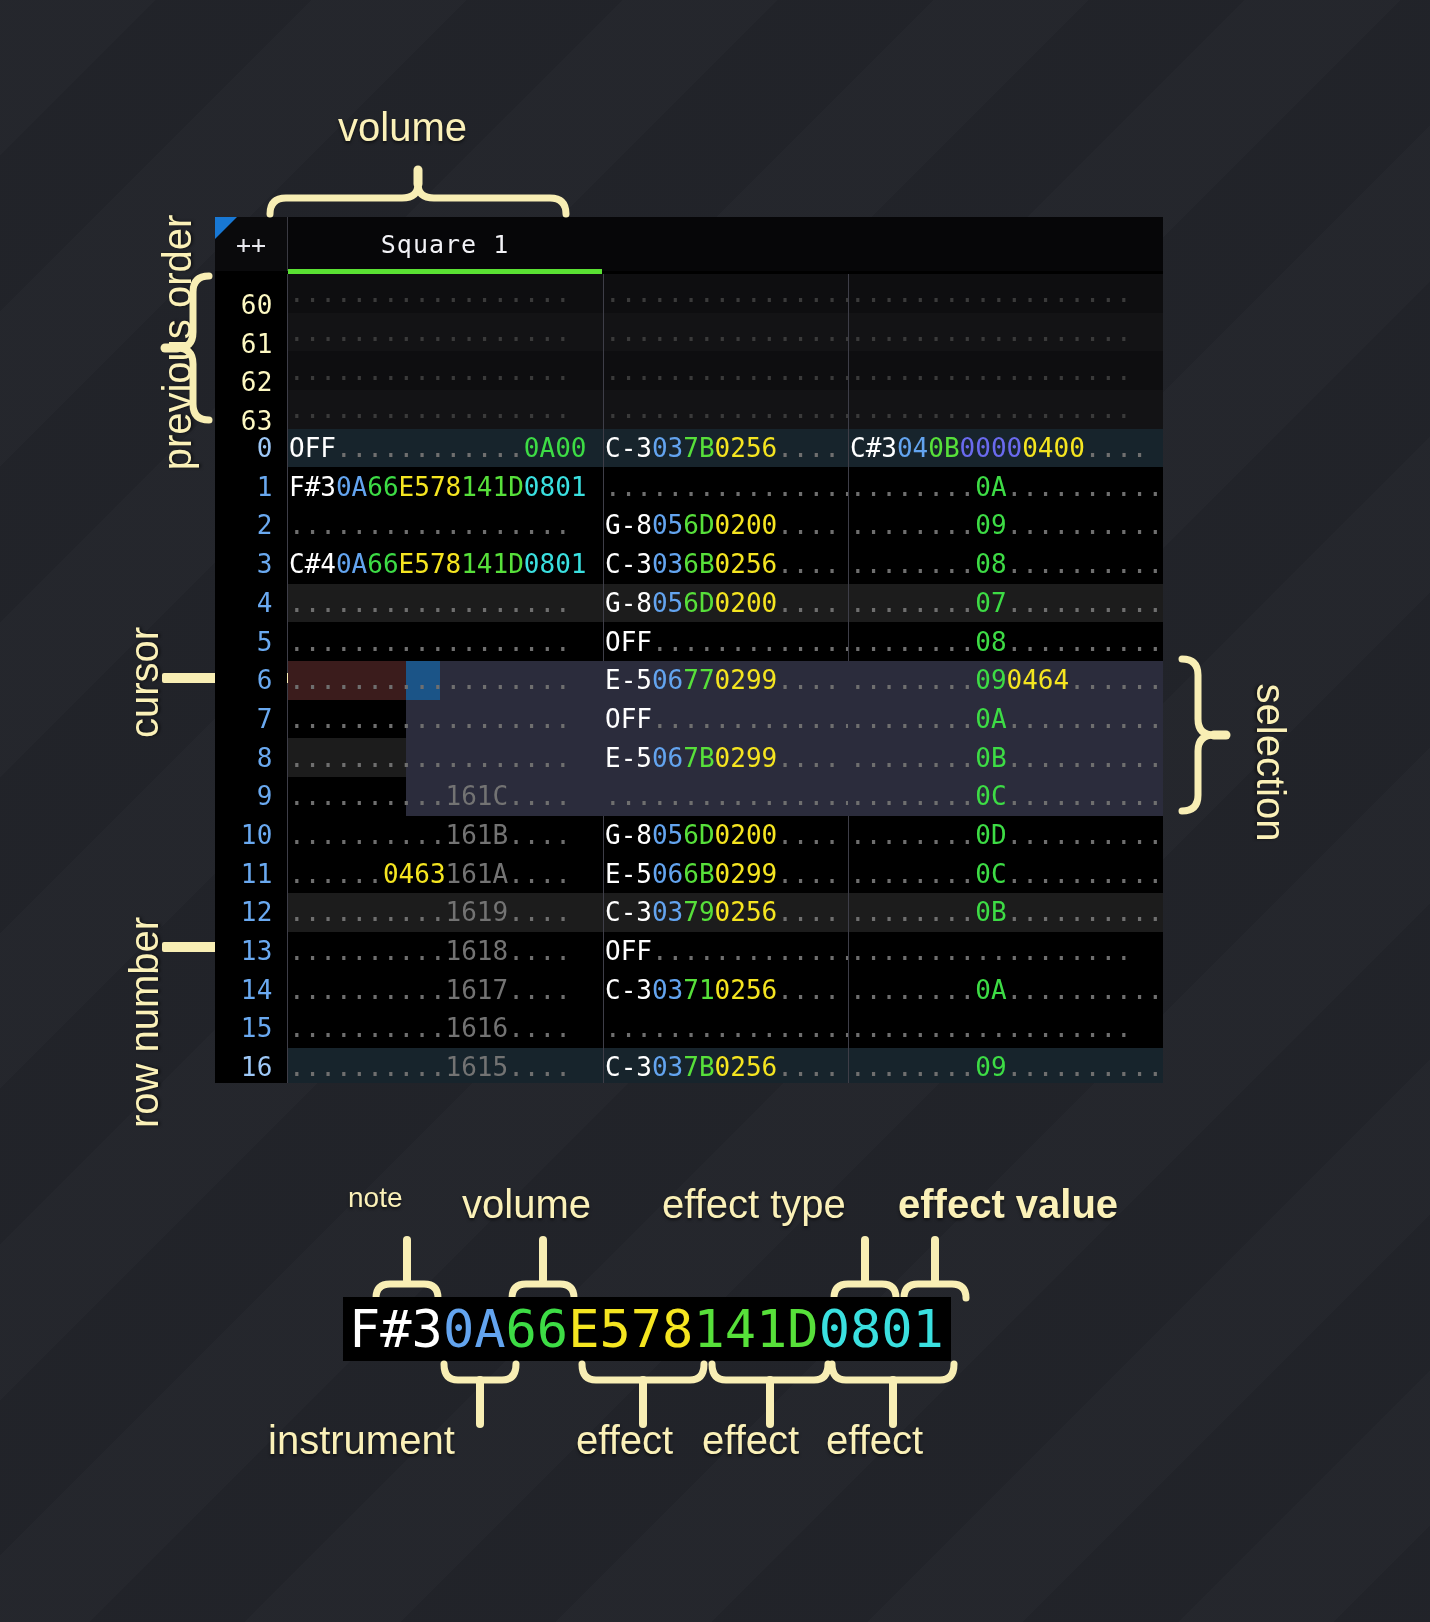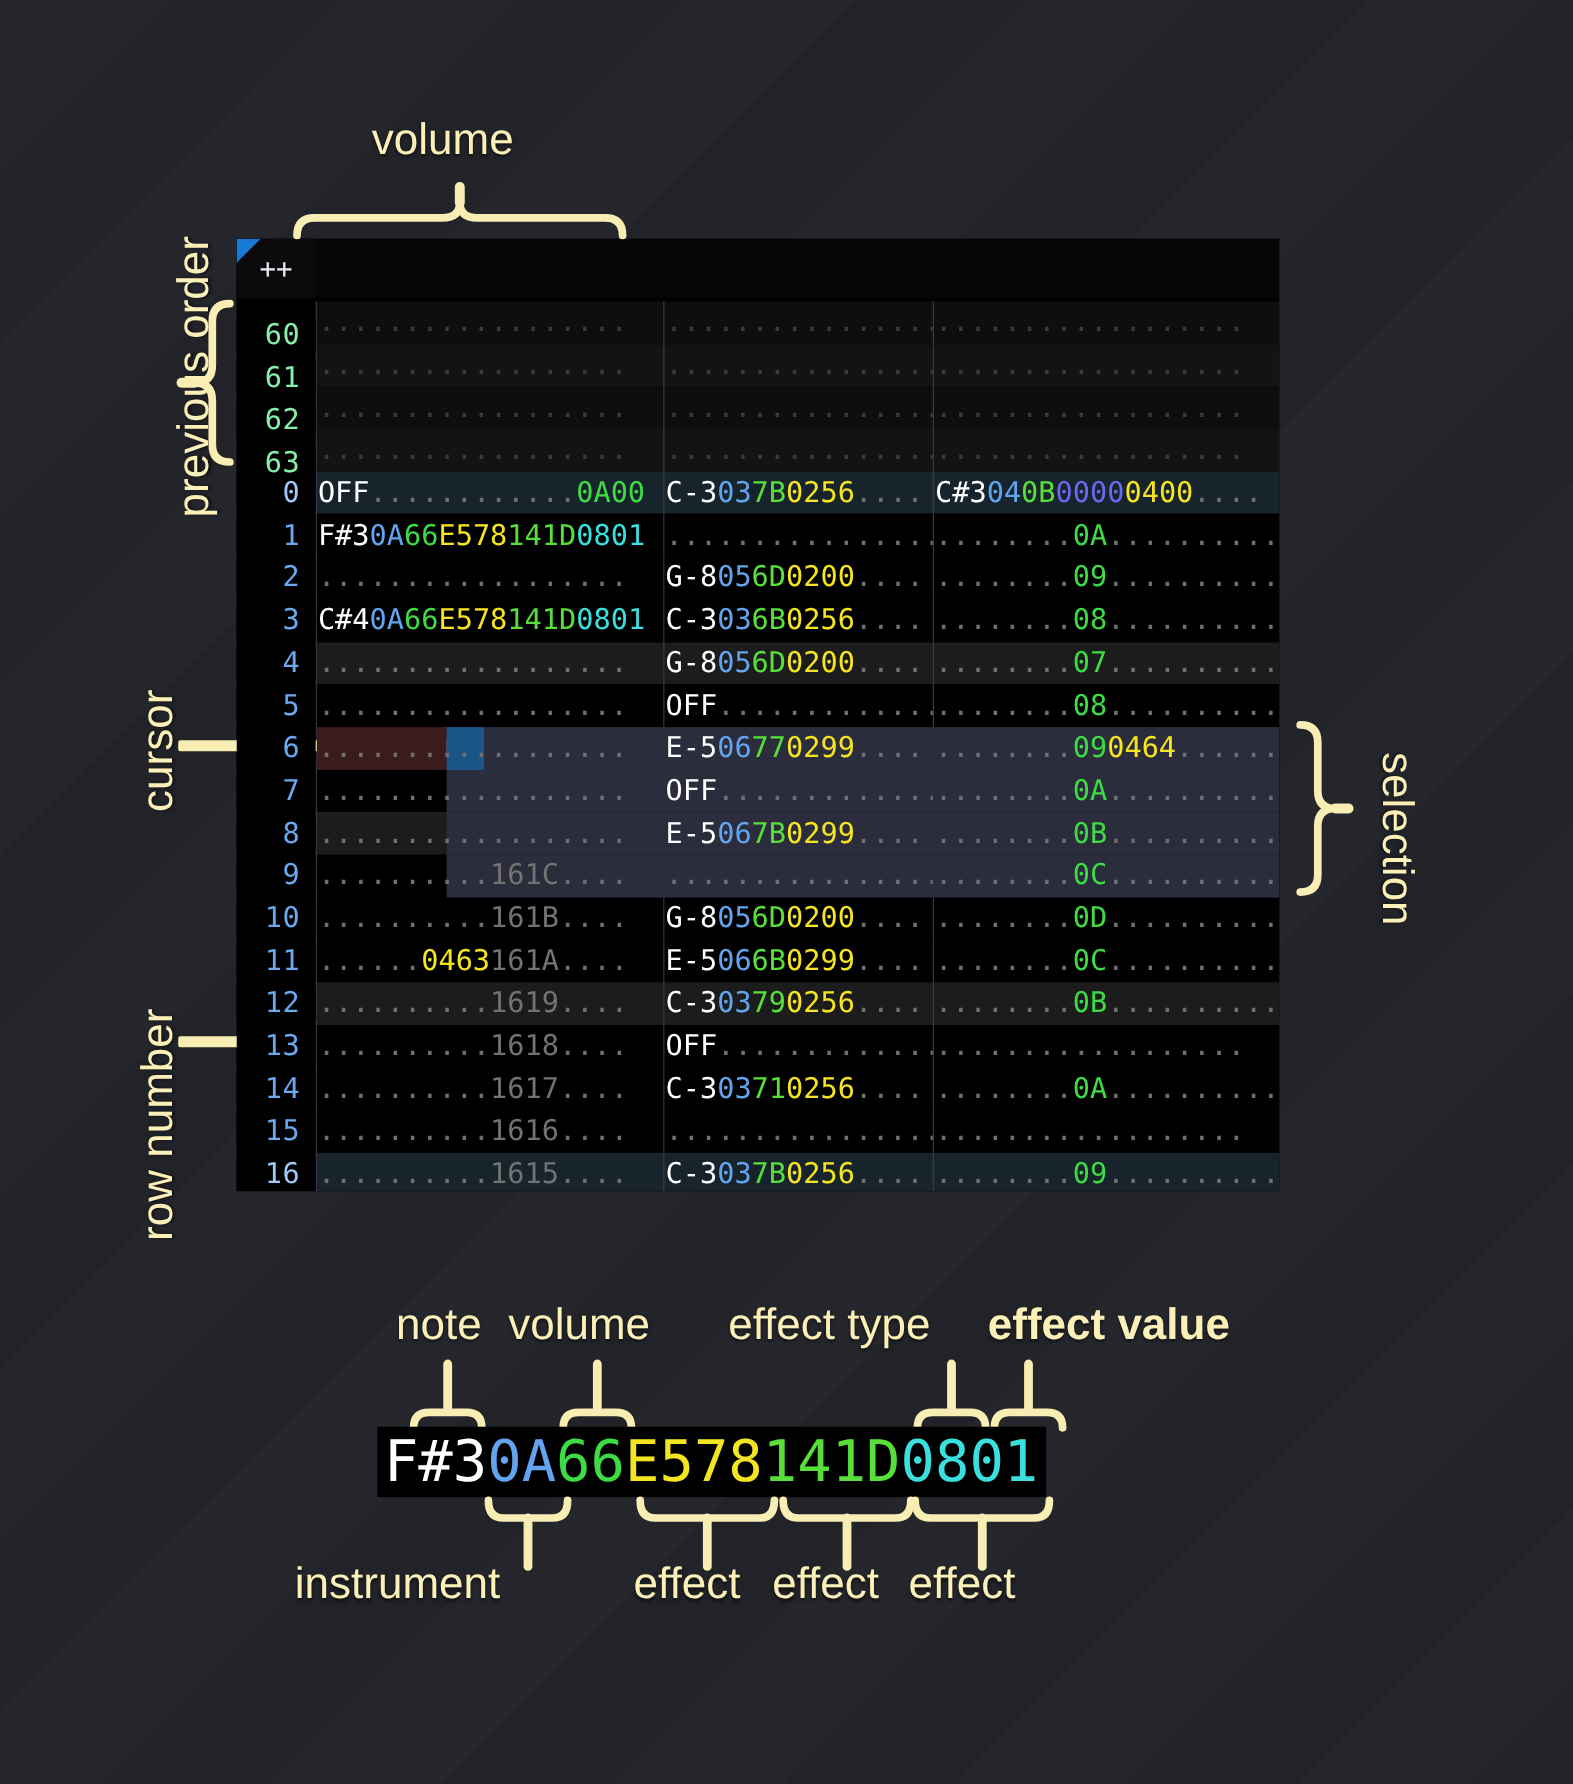--- a/index.html
+++ b/index.html
@@ -93,21 +93,21 @@
   .c-ins  { color:#63a4ef; }
   .c-vol  { color:#3ddc45; }
   .c-volH { color:#737373; }
   .c-fx   { color:#f5e520; }
   .c-fxg  { color:#57e03a; }
   .c-fxc  { color:#3ae0e0; }
   .c-fxp  { color:#6a6aee; }
   .c-dot  { color:#6f6f6f; }
   .c-dotd { color:#3a3a3a; }
   .c-rn   { color:#6aa9f0; }
-  .c-rnd  { color:#86efac;margin-top:23px; }
+  .c-rnd  { color:#fef9c3;margin-top:23px; }
   .c-rnb  { color:#9ec8f7; }
 
   
   .ann { position:absolute; color:#f8eeb4; }
   .ann-txt { font-family:"Liberation Sans", sans-serif; color:#fbf1b8;
              text-shadow:0 2px 3px rgba(0,0,0,0.55); }
 
   .brace { position:absolute; }
   .brace svg { display:block; overflow:visible; }
 
@@ -120,20 +120,24 @@
   }
 </style>
 </head>
 <body>
 
 <div id="tracker">
   <div class="hdr">
     <div class="hdr-ord">
       <span class="hdr-corner"></span>
       <span>++</span>
+    </div>
+    <div class="hdr-ch" style="width:315px">
+      <span>Square 1</span>
+      <span class="underline" style="background:#5ae033"></span>
     </div>
   </div>
   <div id="rows">
       <div class="row"><div class="rowbg bg-prev"></div><div class="rownum c-rnd">60</div><div class="cells"><div class="chcell" style="width: 316px;"><span class="txt"><span class="c-dotd">..................</span></span></div><div class="chcell" style="width: 245px;"><span class="txt"><span class="c-dotd">..................</span></span></div><div class="chcell" style="width: 315px;"><span class="txt"><span class="c-dotd">..................</span></span></div></div></div>
       <div class="row"><div class="rowbg bg-prevb"></div><div class="rownum c-rnd">61</div><div class="cells"><div class="chcell" style="width: 316px;"><span class="txt"><span class="c-dotd">..................</span></span></div><div class="chcell" style="width: 245px;"><span class="txt"><span class="c-dotd">..................</span></span></div><div class="chcell" style="width: 315px;"><span class="txt"><span class="c-dotd">..................</span></span></div></div></div>
       <div class="row"><div class="rowbg bg-prev"></div><div class="rownum c-rnd">62</div><div class="cells"><div class="chcell" style="width: 316px;"><span class="txt"><span class="c-dotd">..................</span></span></div><div class="chcell" style="width: 245px;"><span class="txt"><span class="c-dotd">..................</span></span></div><div class="chcell" style="width: 315px;"><span class="txt"><span class="c-dotd">..................</span></span></div></div></div>
       <div class="row"><div class="rowbg bg-prevb"></div><div class="rownum c-rnd">63</div><div class="cells"><div class="chcell" style="width: 316px;"><span class="txt"><span class="c-dotd">..................</span></span></div><div class="chcell" style="width: 245px;"><span class="txt"><span class="c-dotd">..................</span></span></div><div class="chcell" style="width: 315px;"><span class="txt"><span class="c-dotd">..................</span></span></div></div></div>
       <div class="row"><div class="rowbg bg-bar"></div><div class="rownum c-rnb">0</div><div class="cells"><div class="chcell" style="width: 316px;"><span class="txt"><span class="c-note">OFF</span><span class="c-dot">............</span><span class="c-vol">0A</span><span class="c-vol">00</span></span></div><div class="chcell" style="width: 245px;"><span class="txt"><span class="c-note">C-3</span><span class="c-ins">03</span><span class="c-fxg">7B</span><span class="c-fx">02</span><span class="c-fx">56</span><span class="c-dot">....</span></span></div><div class="chcell" style="width: 315px;"><span class="txt"><span class="c-note">C#3</span><span class="c-ins">04</span><span class="c-fxg">0B</span><span class="c-fxp">00</span><span class="c-fxp">00</span><span class="c-fx">04</span><span class="c-fx">00</span><span class="c-dot">....</span></span></div></div></div>
       <div class="row"><div class="rowbg bg-dark"></div><div class="rownum c-rn">1</div><div class="cells"><div class="chcell" style="width: 316px;"><span class="txt"><span class="c-note">F#3</span><span class="c-ins">0A</span><span class="c-vol">66</span><span class="c-fx">E5</span><span class="c-fx">78</span><span class="c-fxg">14</span><span class="c-fxg">1D</span><span class="c-fxc">08</span><span class="c-fxc">01</span></span></div><div class="chcell" style="width: 245px;"><span class="txt"><span class="c-dot">..................</span></span></div><div class="chcell" style="width: 315px;"><span class="txt"><span class="c-dot">........</span><span class="c-vol">0A</span><span class="c-dot">..........</span></span></div></div></div>
       <div class="row"><div class="rowbg bg-dark"></div><div class="rownum c-rn">2</div><div class="cells"><div class="chcell" style="width: 316px;"><span class="txt"><span class="c-dot">..................</span></span></div><div class="chcell" style="width: 245px;"><span class="txt"><span class="c-note">G-8</span><span class="c-ins">05</span><span class="c-fxg">6D</span><span class="c-fx">02</span><span class="c-fx">00</span><span class="c-dot">....</span></span></div><div class="chcell" style="width: 315px;"><span class="txt"><span class="c-dot">........</span><span class="c-vol">09</span><span class="c-dot">..........</span></span></div></div></div>
@@ -181,21 +185,21 @@
 
 <div class="ann ann-txt" style="left:1140px; top:740px; width:260px; text-align:center; font-size:40px;
      transform:rotate(90deg); transform-origin:center;">selection</div>
 <div class="brace" style="left:1176px; top:655px;">
   <svg width="50" height="160" viewBox="0 0 50 160">
     <path d="M6,4 Q22,4 22,20 L22,64 Q22,80 38,80 Q22,80 22,96 L22,140 Q22,156 6,156" fill="none" stroke="#f8eeb4" stroke-width="7" stroke-linecap="round"></path>
     <path d="M38,80 L50,80" fill="none" stroke="#f8eeb4" stroke-width="9" stroke-linecap="round"></path>
   </svg>
 </div>
 
-<div class="ann ann-txt" style="left:360px; top:1182px; font-size:40px;">note</div>
+<div class="ann ann-txt" style="left:348px; top:1182px; font-size:28px;">note</div>
 <div class="ann ann-txt" style="left:462px; top:1182px; font-size:40px;">volume</div>
 <div class="ann ann-txt" style="left:662px; top:1182px; font-size:40px;">effect type</div>
 <div class="ann ann-txt" style="left:898px; top:1182px; font-size:40px;font-weight:bold;">effect value</div>
 
 <div class="brace" style="left:372px; top:1240px;">
   <svg width="70" height="62" viewBox="0 0 70 62">
     <path d="M35,0 L35,40" stroke="#f8eeb4" stroke-width="8" stroke-linecap="round" fill="none"></path>
     <path d="M4,58 Q4,44 18,44 L52,44 Q66,44 66,58" stroke="#f8eeb4" stroke-width="7" stroke-linecap="round" fill="none"></path>
   </svg>
 </div>

